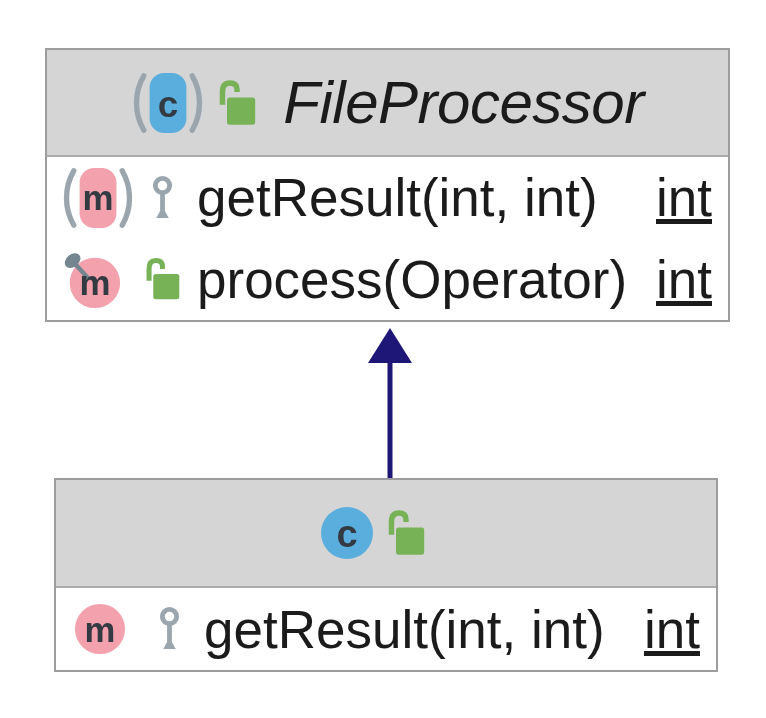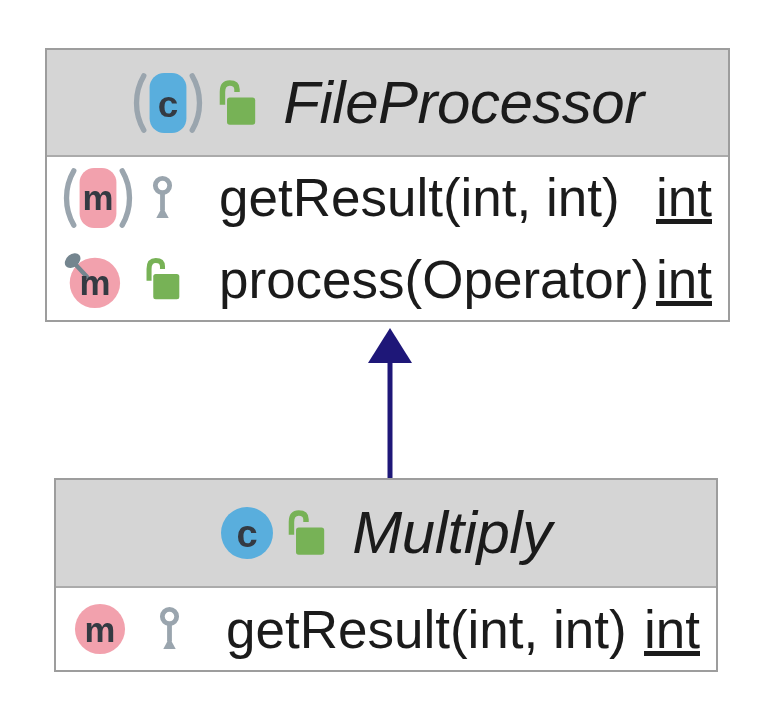--- a/index.html
+++ b/index.html
@@ -29,21 +29,21 @@
   .member-row{
     flex:1;display:flex;align-items:center;
     padding-right:16px;white-space:nowrap;
   }
   .fp .member-row{padding-left:14px;}
   .mu .member-row{padding-left:18px;}
   .icon-slot{display:flex;align-items:center;flex:0 0 auto;}
   .fp .icon-slot{width:78px;}
   .mu .icon-slot{width:72px;}
   .vis-slot{width:46px;display:flex;align-items:center;justify-content:center;flex:0 0 auto;}
-  .member-name{font-size:53px;line-height:1;margin-left:34px;}
+  .member-name{font-size:53px;line-height:1;margin-left:12px;}
   .member-return{font-size:53px;line-height:1;margin-left:auto;text-decoration:underline;}
   .hdr-lock{margin-left:12px;margin-right:26px;}
   .icon-letter{
     font-family:"Liberation Sans",sans-serif;font-weight:700;
     fill:var(--icon-letter,#343a42);
   }
   .paren{stroke:var(--paren-gray,#9aa5ae);stroke-width:5.5;fill:none;stroke-linecap:round;}
   .pill-blue{fill:var(--class-blue,#59aedd);}
   .pill-pink{fill:var(--member-pink,#f2a1ad);}
   .lock-part{fill:var(--lock-green,#77b256);}
@@ -122,21 +122,20 @@
 <div class="class-node mu" style="left:54px;top:478px;width:664px;height:194px;">
   <div class="class-header" style="height:108px;">
     <svg width="54" height="54" viewBox="0 0 54 54">
       <circle class="pill-blue" cx="27" cy="27" r="26"></circle>
       <text class="icon-letter" x="27" y="41" font-size="38" text-anchor="middle">c</text>
     </svg>
     <svg class="hdr-lock" width="40" height="48" viewBox="0 0 44 52">
       <path class="lock-shackle" d="M6,28 L6,14 Q6,4 14,4 Q22,4 22,11 L22,14"></path>
       <rect class="lock-part" x="11" y="20" width="31" height="30" rx="3"></rect>
     </svg>
-    <span class="class-name">Multiply</span>
   </div>
   <div class="class-body">
     <div class="member-row">
       <span class="icon-slot">
         <svg width="52" height="52" viewBox="0 0 54 54">
           <circle class="pill-pink" cx="27" cy="27" r="26"></circle>
           <text class="icon-letter" x="27" y="40" font-size="36" text-anchor="middle">m</text>
         </svg>
       </span>
       <span class="vis-slot">

